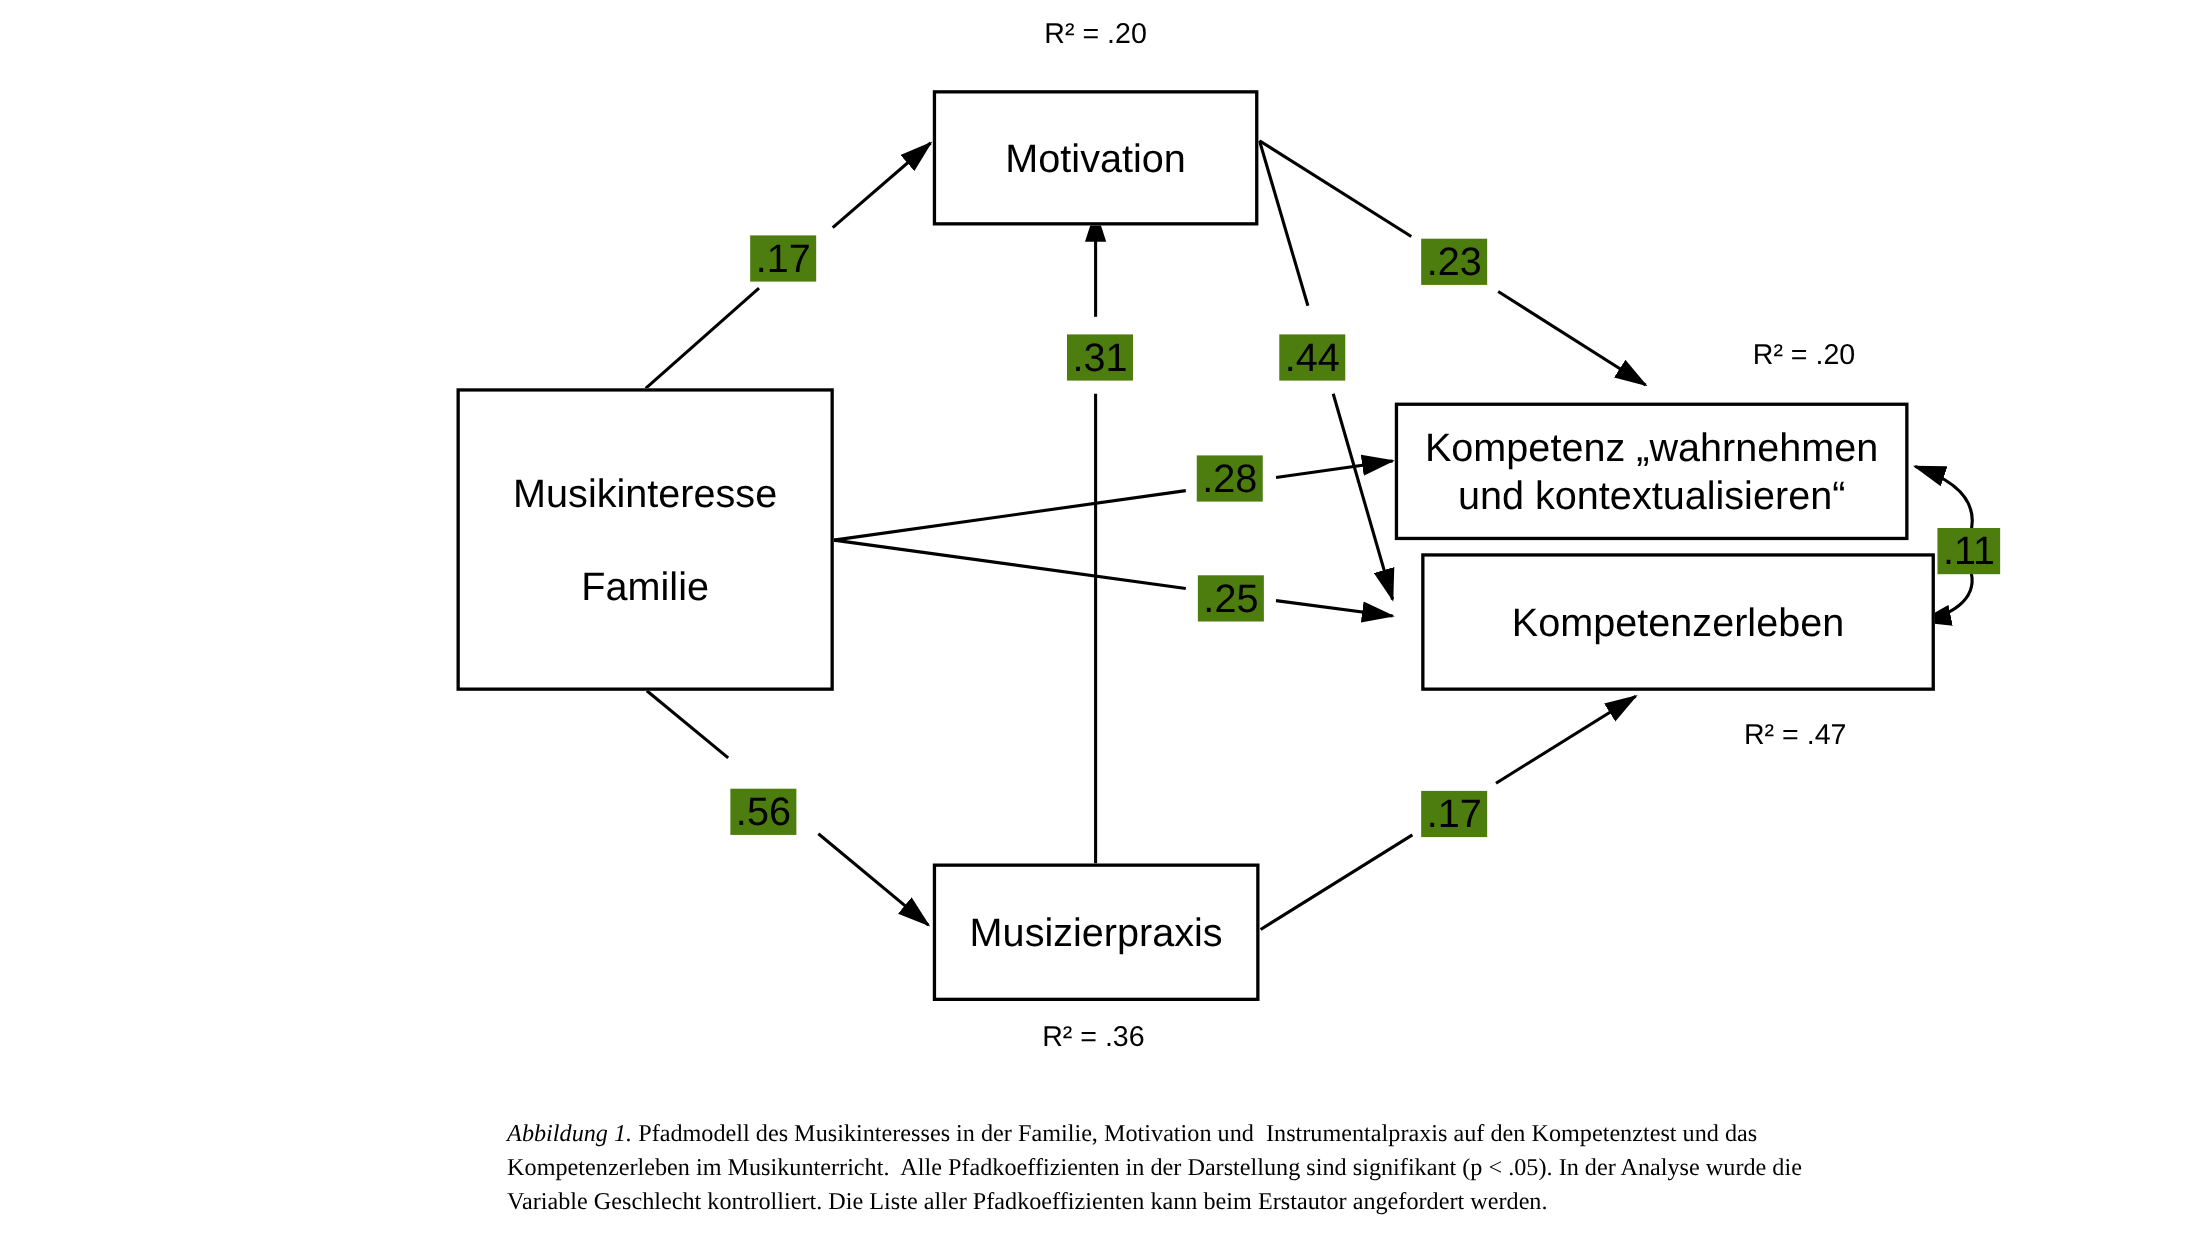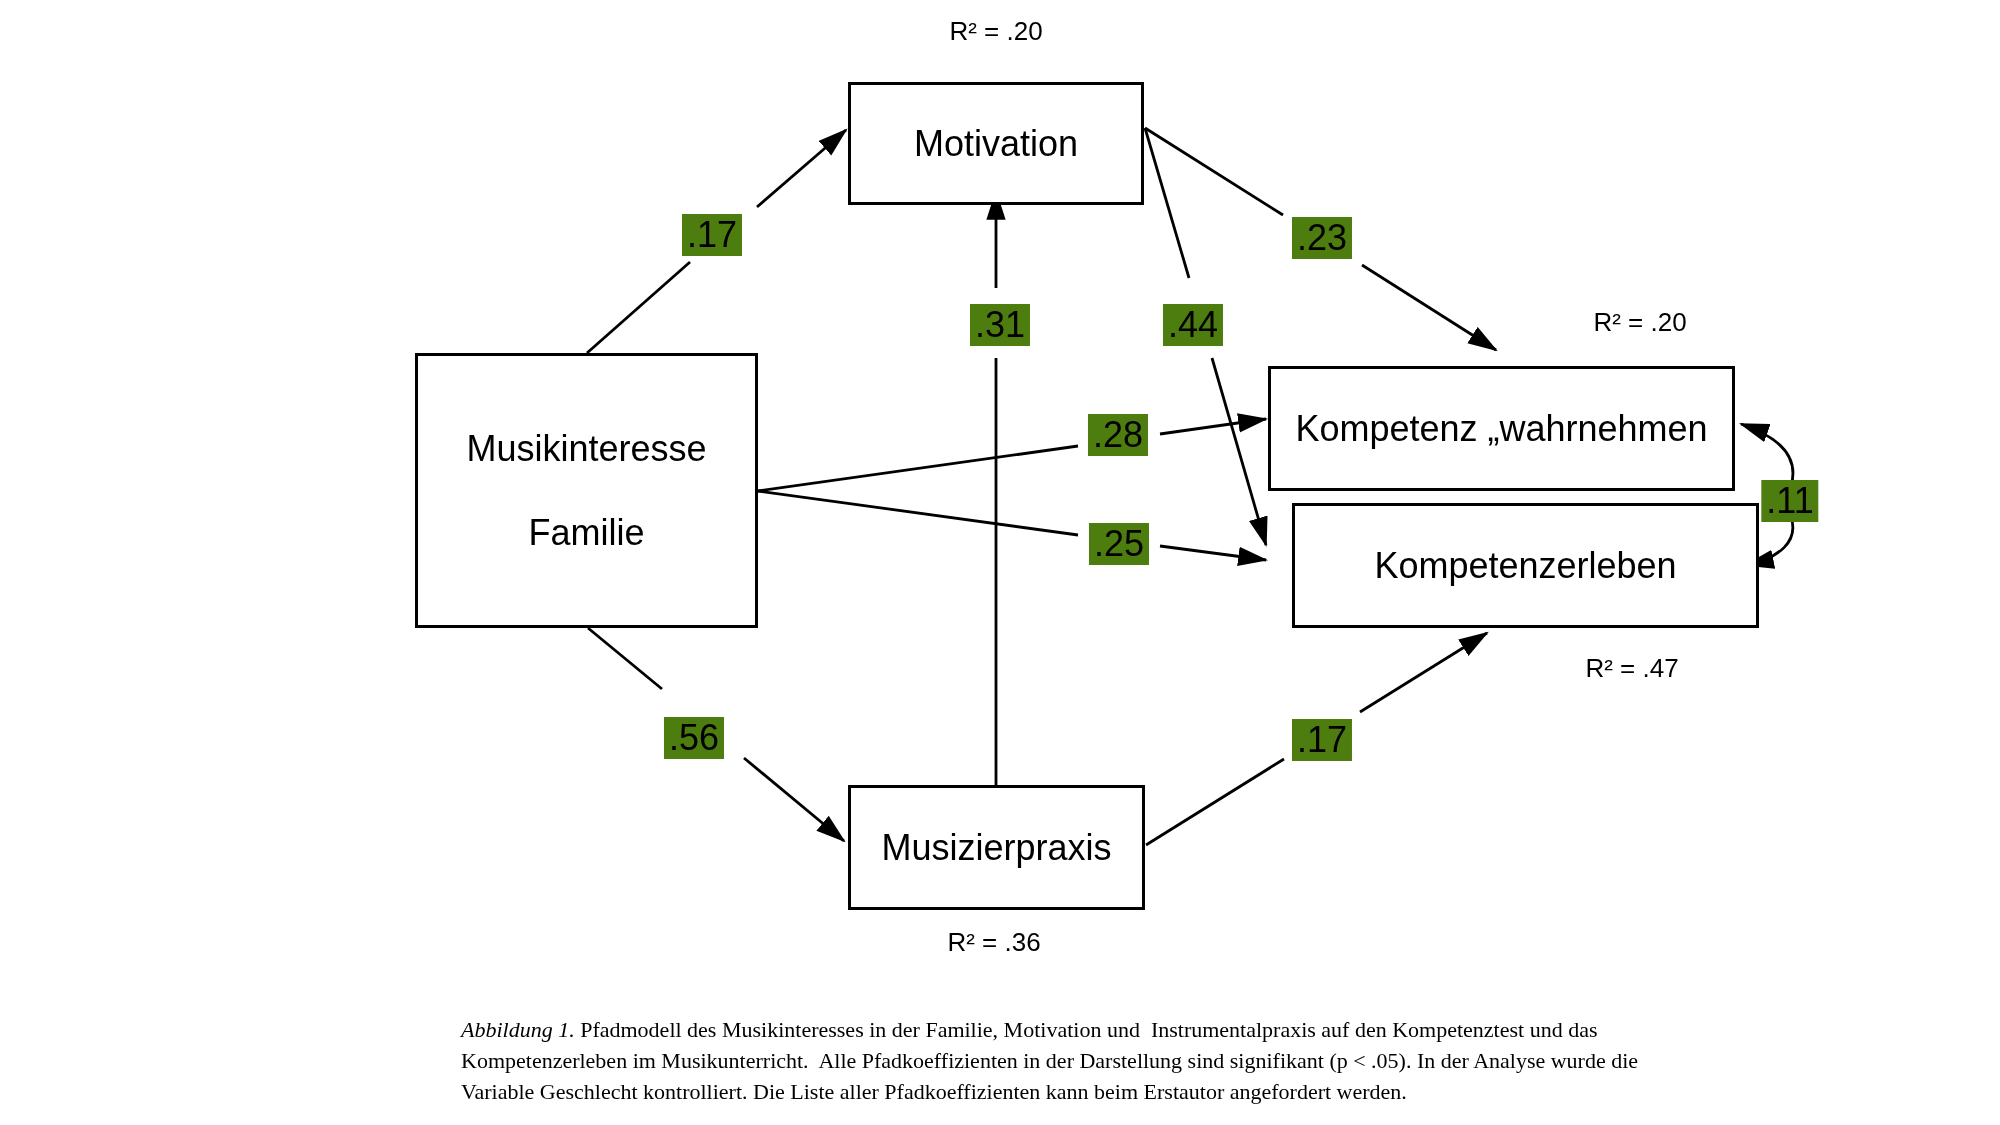--- a/index.html
+++ b/index.html
@@ -121,20 +121,21 @@
     <span>Musikinteresse</span>
     <span>Familie</span>
   </div>
 
   <div class="box" style="left:848px; top:82px; width:296px; height:123px;">
     <span>Motivation</span>
   </div>
 
   <div class="box" style="left:1268px; top:353px; width:467px; height:125px;margin-top:13px;">
     <span>Kompetenz „wahrnehmen</span>
+    <span>und kontextualisieren“</span>
   </div>
 
   <div class="box" style="left:1292px; top:503px; width:467px; height:125px;">
     <span>Kompetenzerleben</span>
   </div>
 
   <div class="box" style="left:848px; top:785px; width:297px; height:125px;">
     <span>Musizierpraxis</span>
   </div>
 

